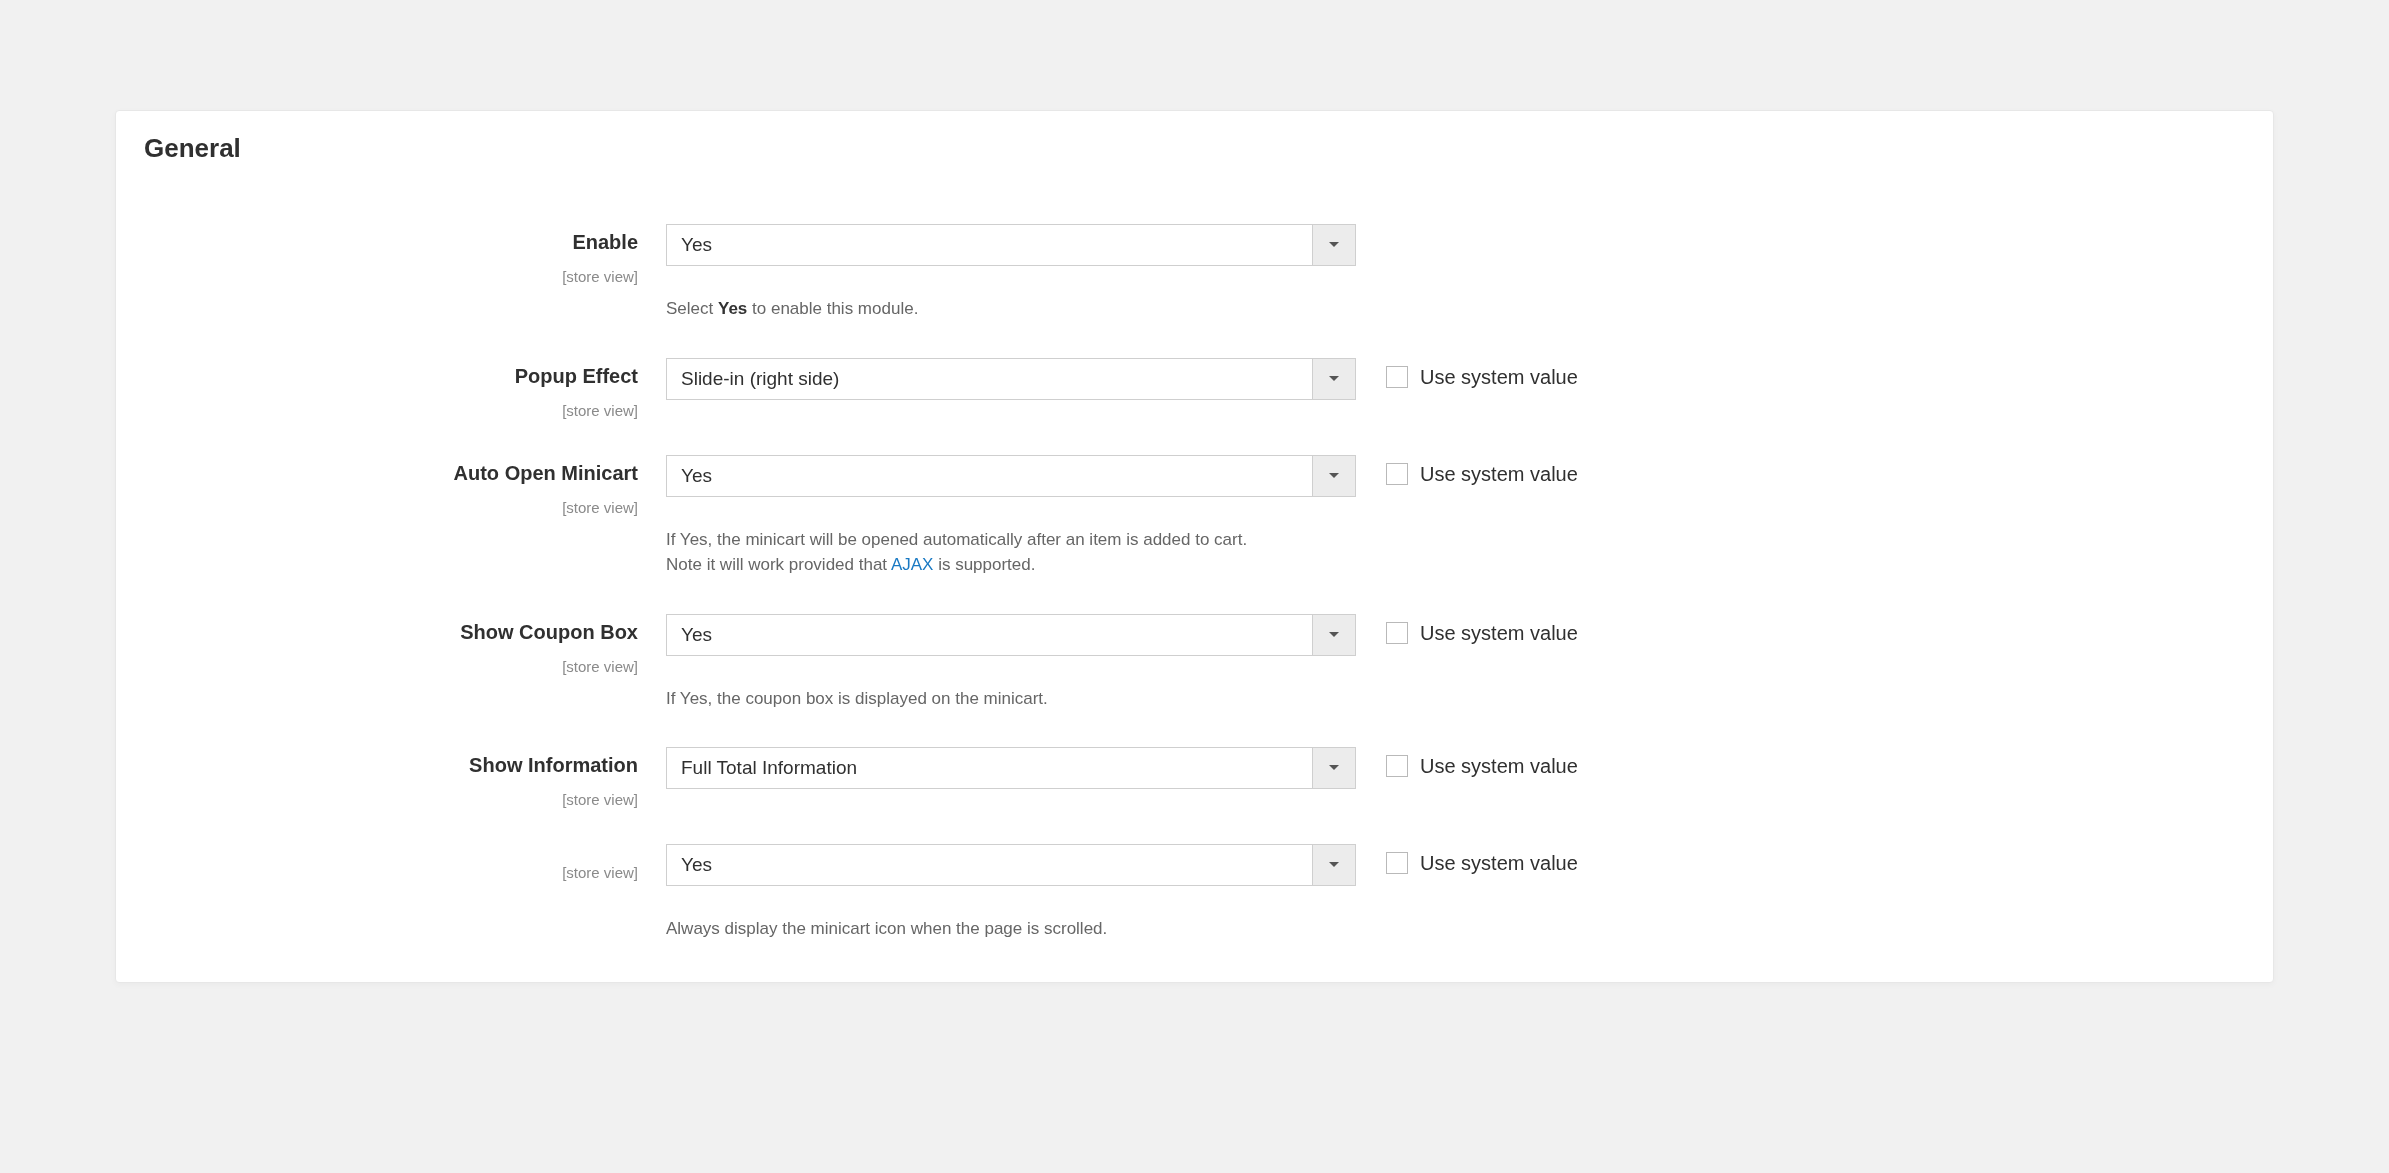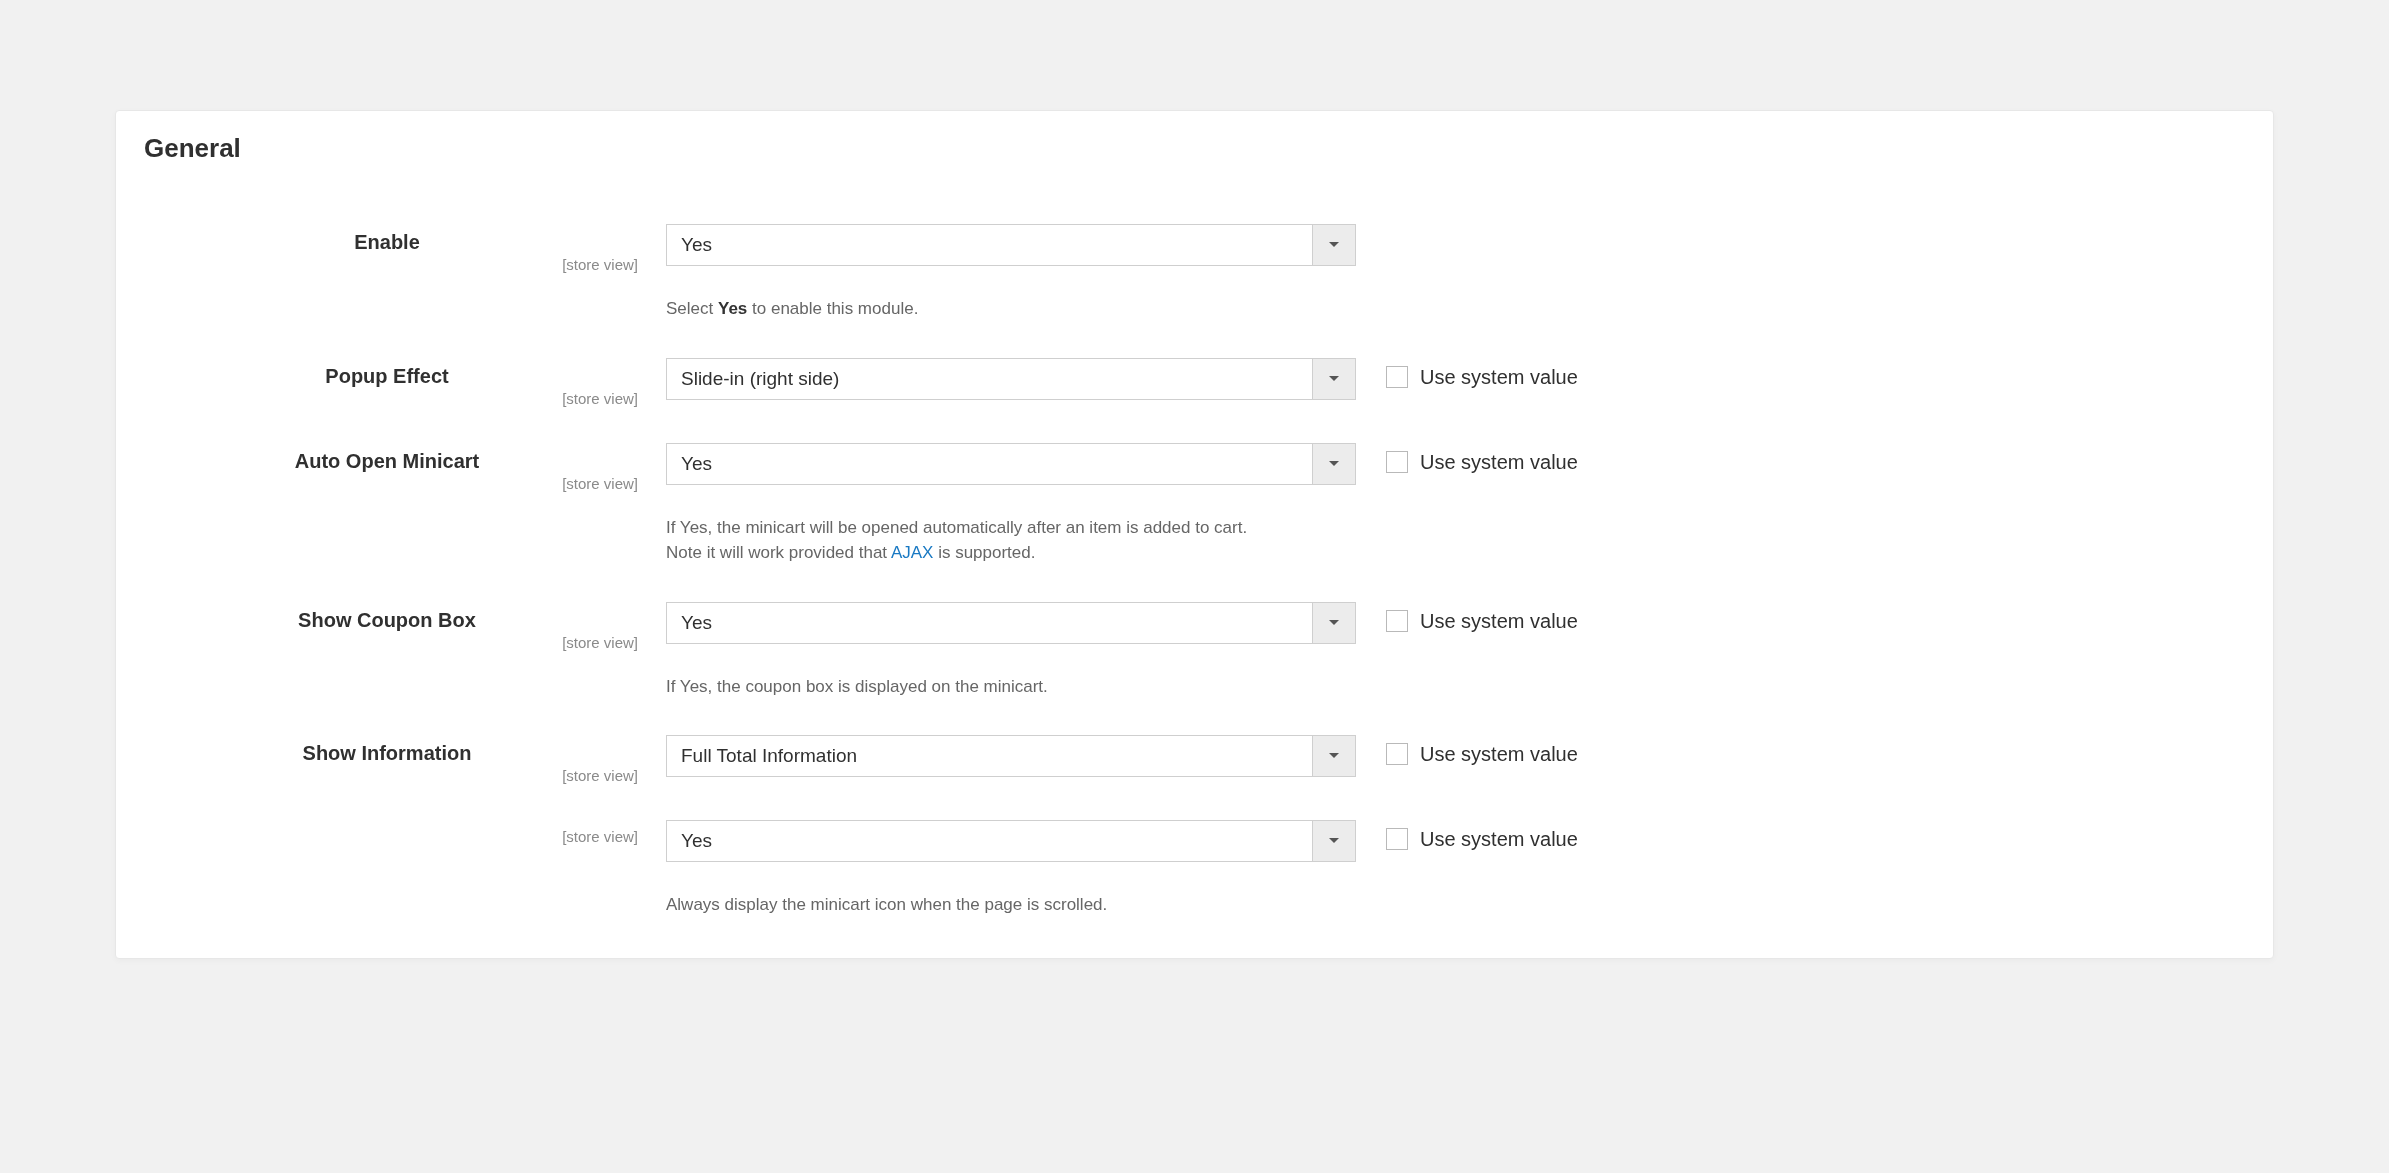--- a/index.html
+++ b/index.html
@@ -43,26 +43,25 @@
     text-align: right;
     padding-right: 28px;
     padding-top: 6px;
     box-sizing: border-box;
   }
   .label-main {
     font-size: 20px;
     font-weight: 600;
     color: #303030;
     line-height: 1.2;
-    text-align: center;
   }
   .label-scope {
     font-size: 15px;
     color: #8a8a8a;
-    margin-top: 2px;
+    margin-top: 14px;
   }
   .control-col {
     width: 690px;
   }
   .select {
     display: flex;
     width: 100%;
     height: 42px;
     border: 1px solid #cfcfcf;
     background: #ffffff;

